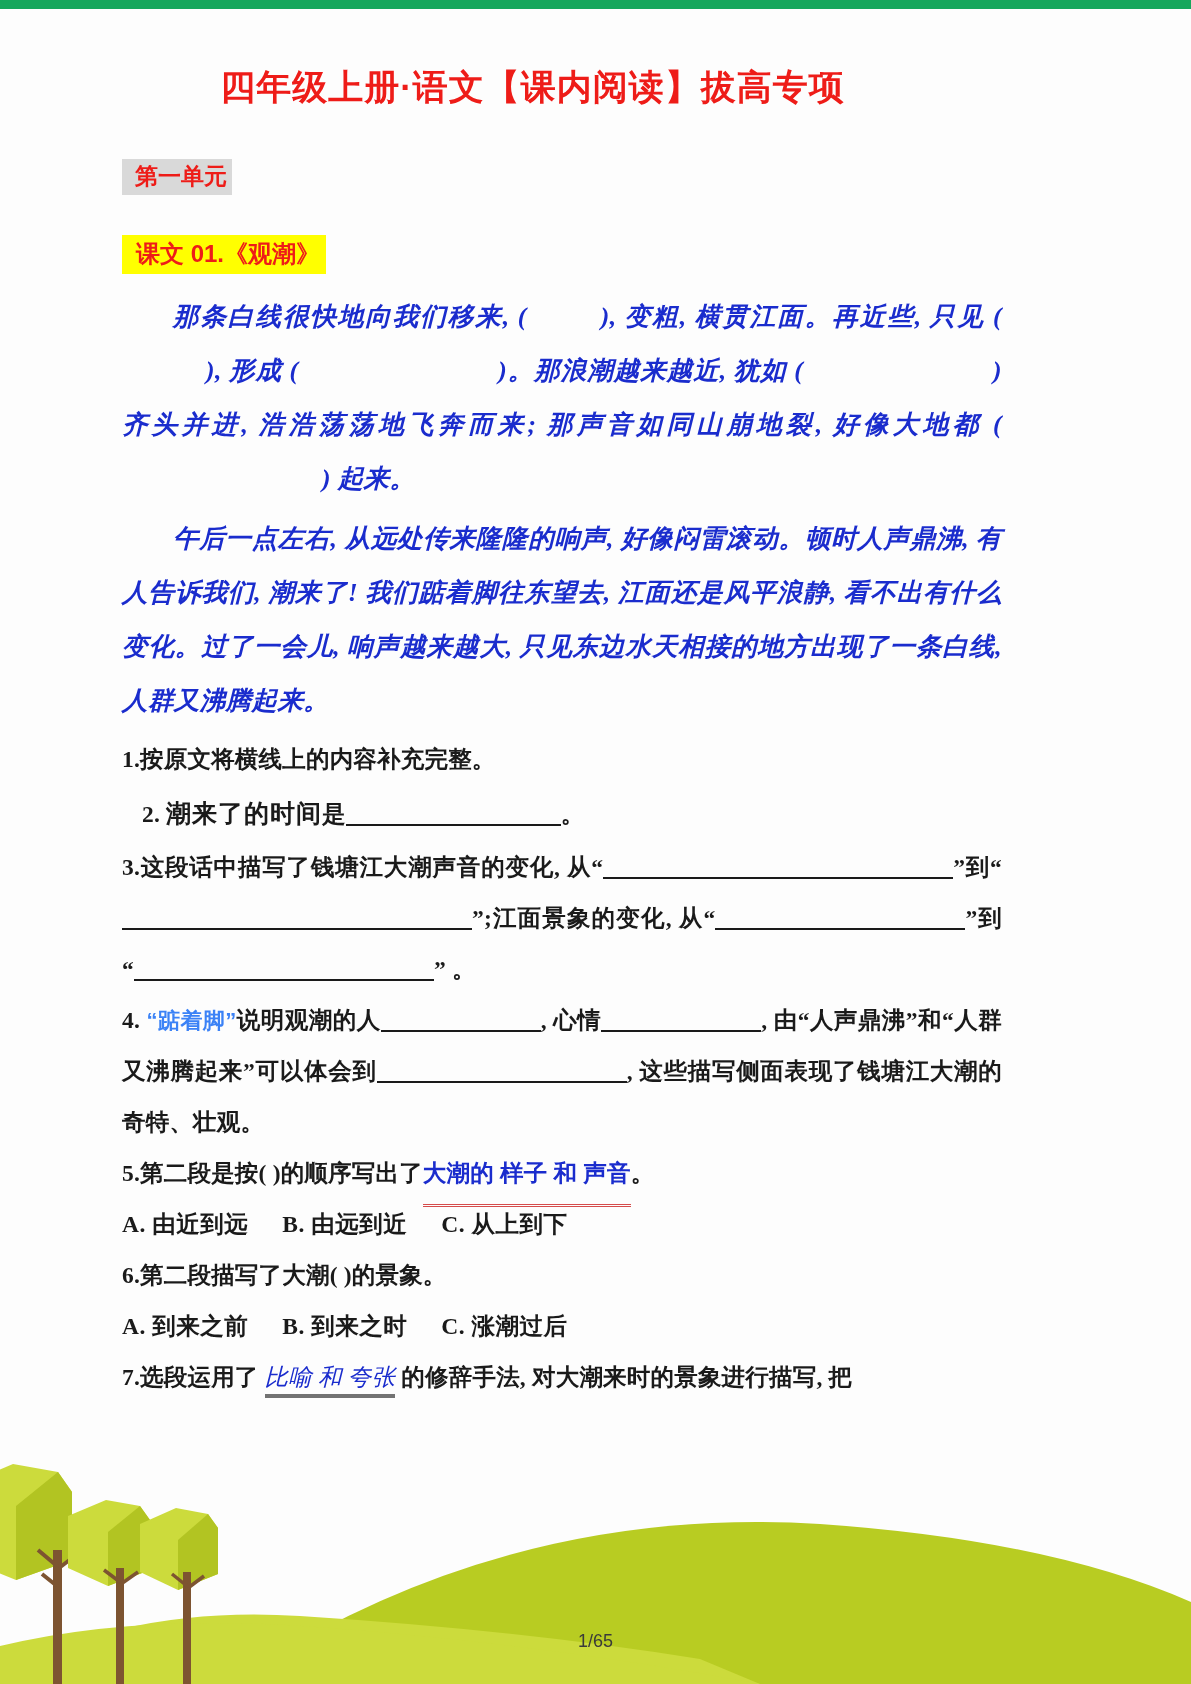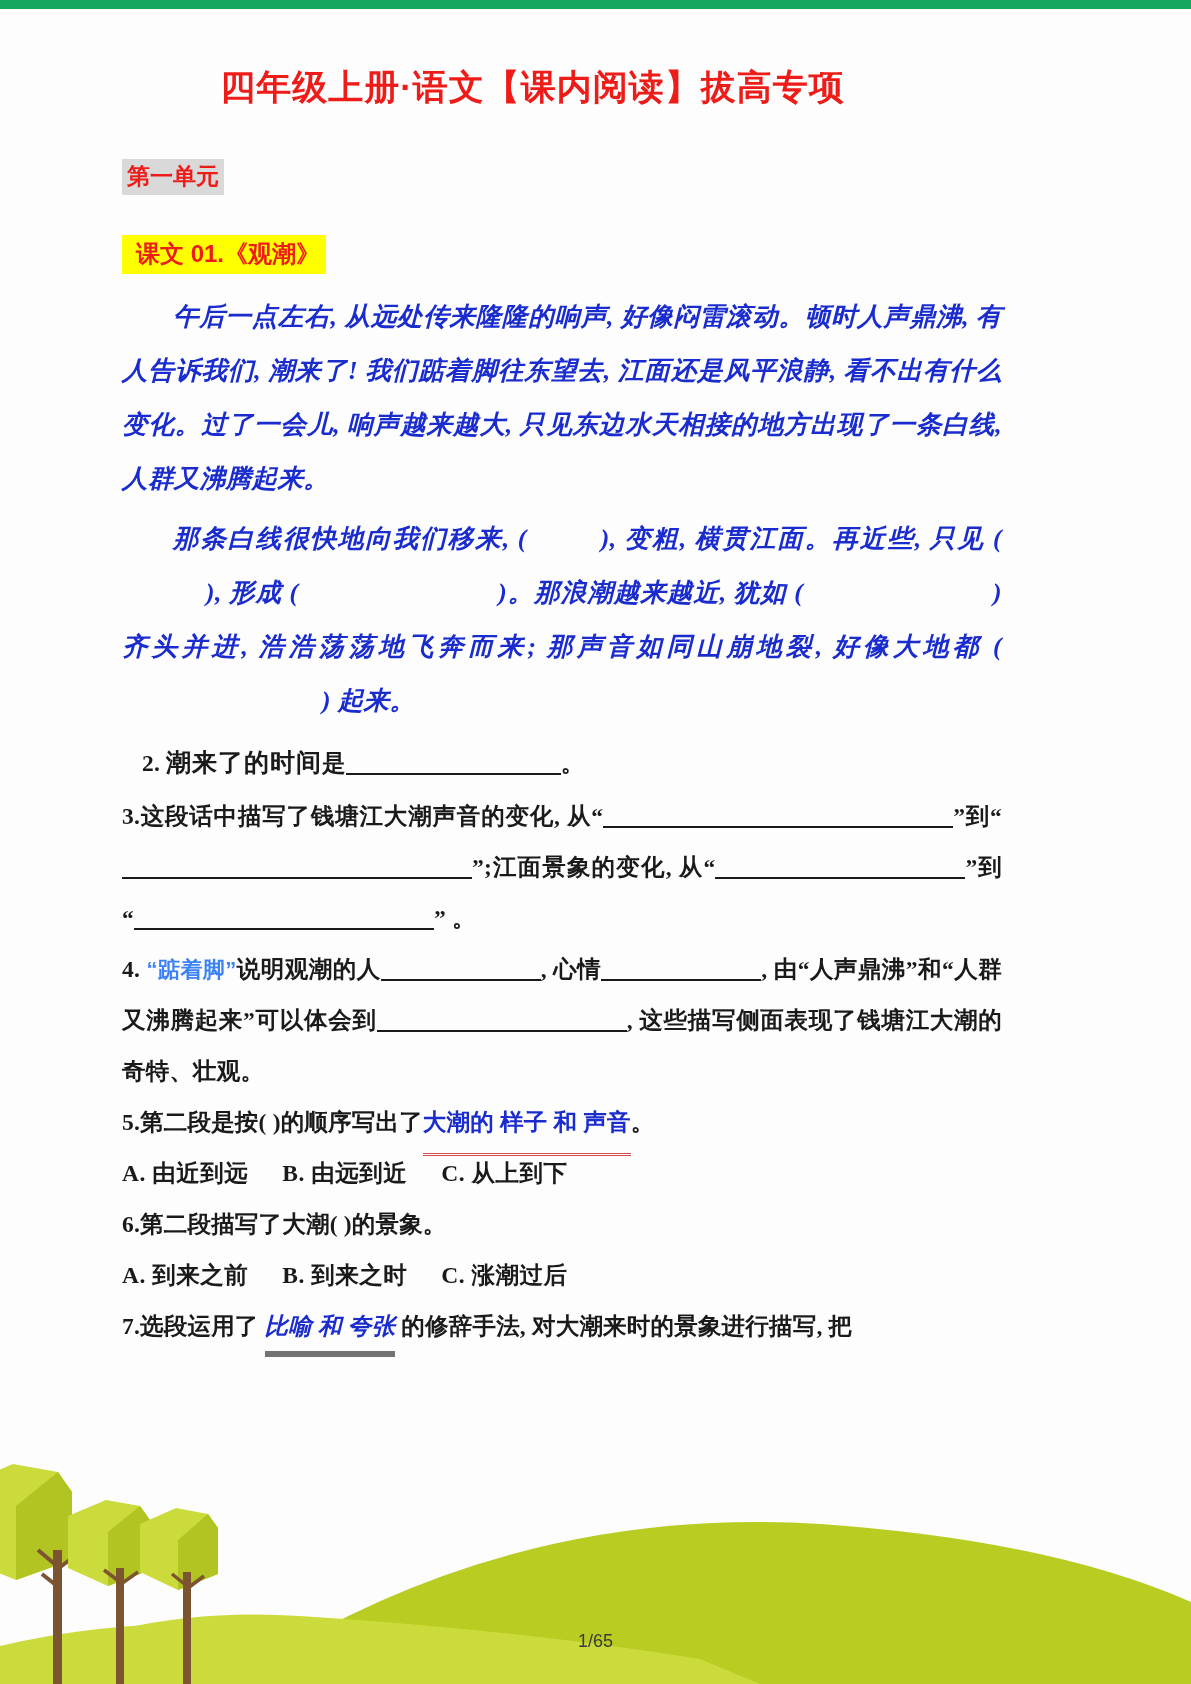--- a/index.html
+++ b/index.html
@@ -56,21 +56,21 @@
     left: 122px;
     width: 880px;
   }
 
   .unit-heading {
     color: #ee1c18;
     font-size: 23px;
     font-weight: bold;
     background: #d9d9d9;
     display: inline-block;
-    padding: 2px 5px 3px 5px;
+    padding: 2px 5px 3px 13px;
     font-family: "Liberation Sans", "DejaVu Sans", sans-serif;
     margin-bottom: 40px;
   }
 
   .lesson-heading {
     color: #ee1c18;
     font-size: 24px;
     font-weight: bold;
     background: #ffff00;
     display: inline-block;
@@ -134,23 +134,23 @@
     font-size: 22px;
   }
   .ans-blue-redline {
     color: #1a2ccd;
     border-bottom: 3px double #d64c4c;
     padding-bottom: 18px;
     font-weight: bold;
   }
   .ans-blue-blueline {
     color: #1a2ccd;
-    border-bottom: 6px solid #737373;
-    padding-bottom: 12px;
-    font-weight: bold;
+    border-bottom: 4px solid #737373;
+    padding-bottom: 4px;
+    font-weight: normal;
     font-style: italic;
   }
   .opts { letter-spacing: 0.5px; }
   .opt-gap { display:inline-block; width: 34px; }
 
   
   .art { position:absolute; left:0; bottom:0; width:1191px; height:330px; pointer-events:none; }
 
   
   .page-num {
@@ -175,24 +175,25 @@
   <div class="content">
 
     <div>
       <span class="unit-heading">第一单元</span>
     </div>
 
     <div>
       <span class="lesson-heading">课文 01.《观潮》</span>
     </div>
 
+    <p class="passage"><span>那条白线很快地向我们移来, (</span><span class="gap-s"></span><span>), 变粗, 横贯江面。再近些, 只见 (</span><span class="gap-m"></span><span>), 形成 (</span><span class="gap-l"></span><span>)。那浪潮越来越近, 犹如 (</span><span class="gap-xl"></span><span>) 齐头并进, 浩浩荡荡地飞奔而来; 那声音如同山崩地裂, 好像大地都 (</span><span class="gap-l"></span><span>) 起来。</span></p>
+
     <p class="passage">午后一点左右, 从远处传来隆隆的响声, 好像闷雷滚动。顿时人声鼎沸, 有人告诉我们, 潮来了! 我们踮着脚往东望去, 江面还是风平浪静, 看不出有什么变化。过了一会儿, 响声越来越大, 只见东边水天相接的地方出现了一条白线, 人群又沸腾起来。</p>
 
-    <p class="passage"><span>那条白线很快地向我们移来, (</span><span class="gap-s"></span><span>), 变粗, 横贯江面。再近些, 只见 (</span><span class="gap-m"></span><span>), 形成 (</span><span class="gap-l"></span><span>)。那浪潮越来越近, 犹如 (</span><span class="gap-xl"></span><span>) 齐头并进, 浩浩荡荡地飞奔而来; 那声音如同山崩地裂, 好像大地都 (</span><span class="gap-l"></span><span>) 起来。</span></p>
-
+    <p class="q"><span>1.</span><span>按原文将横线上的内容补充完整。</span></p>
 
     <p class="q tall"><span>2.</span>&nbsp;<span class="hei">潮来了的时间</span><span>是</span><span class="blank b-lg"></span><span>。</span></p>
 
     <p class="q"><span>3.</span><span>这段话中描写了钱塘江大潮声音的变化, 从“</span><span class="blank b-huge"></span><span>”到“</span><span class="blank b-huge"></span><span>”;江面景象的变化, 从“</span><span class="blank b-xl"></span><span>”到 “</span><span class="blank b-xxl"></span><span>” 。</span></p>
 
     <p class="q"><span>4.</span>&nbsp;<span class="red-em">“踮着脚”</span><span>说明观潮的人</span><span class="blank b-md"></span><span>, 心情</span><span class="blank b-md"></span><span>, 由“人声鼎沸”和“人群又沸腾起来”可以体会到</span><span class="blank b-xl"></span><span>, 这些描写侧面表现了钱塘江大潮的奇特、壮观。</span></p>
 
     <p class="q"><span>5.</span><span>第二段是按(    )的顺序写出了</span><span class="ans-blue-redline">大潮的  样子  和  声音</span><span>。</span></p>
 
     <p class="q opts"><span>A. 由近到远</span><span class="opt-gap"></span><span>B. 由远到近</span><span class="opt-gap"></span><span>C. 从上到下</span></p>

